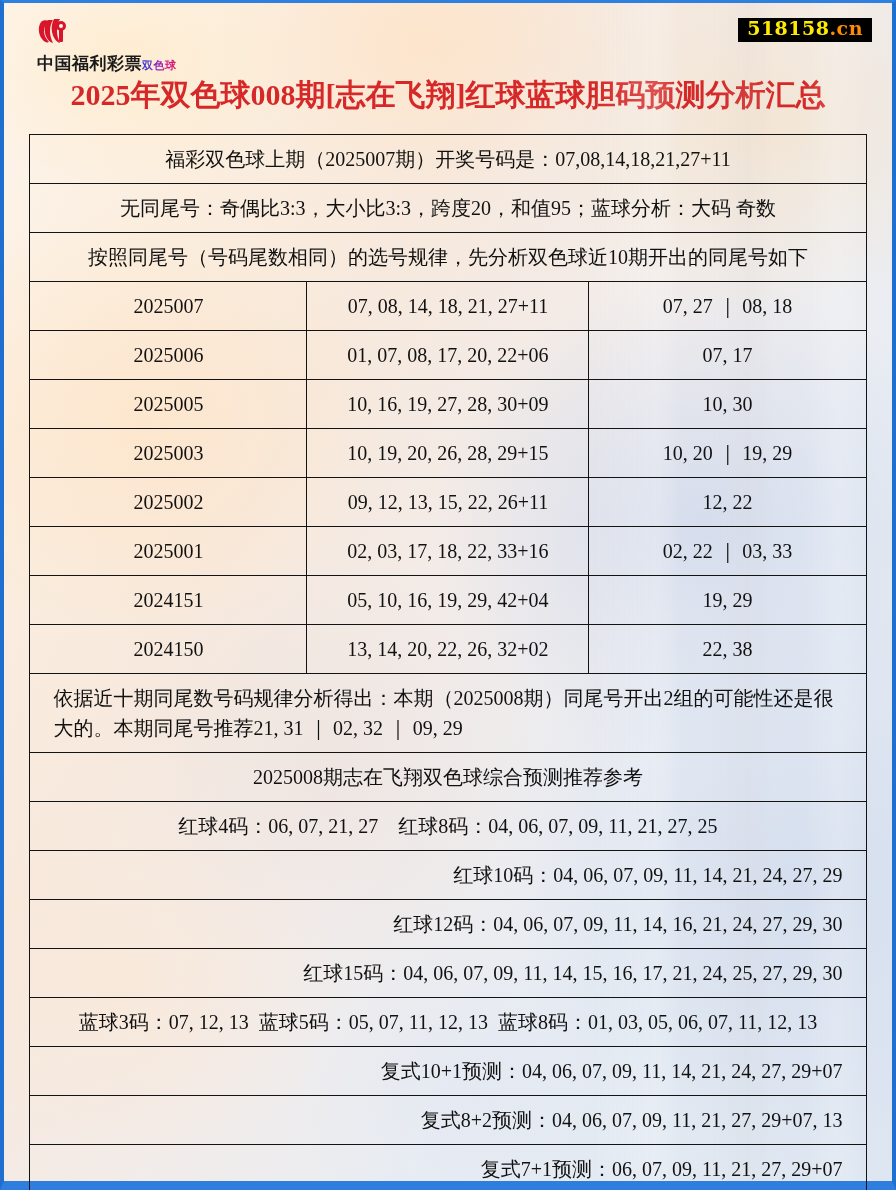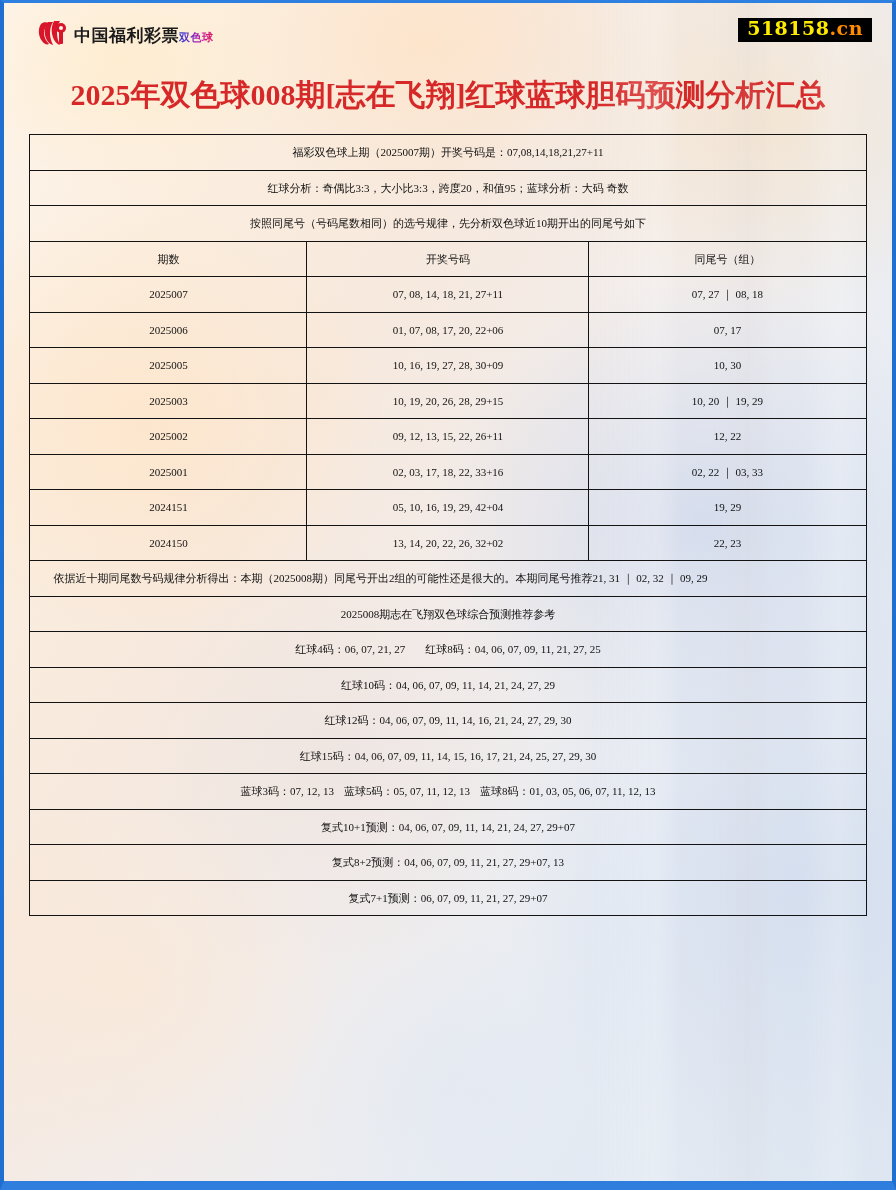--- a/index.html
+++ b/index.html
@@ -53,21 +53,21 @@
     opacity:.35;
     background:
       linear-gradient(90deg,rgba(255,255,255,0) 0%,rgba(255,255,255,.55) 22%,rgba(255,255,255,0) 30%),
       linear-gradient(90deg,rgba(255,255,255,0) 40%,rgba(214,206,206,.35) 52%,rgba(255,255,255,0) 62%),
       linear-gradient(90deg,rgba(255,255,255,0) 70%,rgba(255,255,255,.5) 82%,rgba(255,255,255,0) 92%);
   }
 
   header{position:relative;height:58px;}
   .logo{
     position:absolute;left:33px;top:14px;
-    display:flex;align-items:flex-end;gap:7px;height:30px;
+    display:flex;align-items:flex-start;gap:7px;height:30px;flex-direction:column;
   }
   .logo-mark{
     width:30px;height:28px;position:relative;flex:0 0 auto;
   }
   .logo-text{display:flex;align-items:baseline;}
   .logo-cn{
     font-family:"DejaVu Sans","Liberation Sans",sans-serif;
     font-weight:bold;font-size:17px;color:#1a1a1a;letter-spacing:.5px;
   }
   .logo-ssq{
@@ -95,28 +95,28 @@
   table.sheet{
     position:relative;
     margin:18px auto 0 auto;
     width:836px;
     border-collapse:collapse;
     table-layout:fixed;
   }
   table.sheet td{
     border:1px solid #131313;
     padding:9px 23px;
-    font-size:11px;
+    font-size:20px;
     color:#111;
     line-height:1.5;
     background:transparent;
     font-family:"Liberation Serif","DejaVu Serif",serif;
   }
   td.c{text-align:center;}
-  td.l{text-align:center;padding-left:11px;margin-top:40px;}
+  td.l{text-align:right;padding-left:11px;margin-top:40px;}
   td.just{text-align:left;padding:8px 10px;line-height:1.62;}
   .hdr{font-weight:normal;}
   .gap{display:inline-block;width:20px;}
   .gap-sm{display:inline-block;width:10px;}
 </style>
 </head>
 <body>
 
 <div id="page">
   <div id="grain"></div>
@@ -152,31 +152,26 @@
     <colgroup>
       <col style="width:277px">
         <col style="width:282px">
         <col style="width:277px">
     </colgroup>
     <tbody>
       <tr>
         <td class="c" colspan="3">福彩双色球上期（2025007期）开奖号码是：07,08,14,18,21,27+11</td>
       </tr>
       <tr>
-        <td class="c" colspan="3">红球分析：奇偶比3:3，大小比3:3，跨度20，和值95；蓝球分析：大码 奇数</td>
+        <td class="c" colspan="3">无同尾号：奇偶比3:3，大小比3:3，跨度20，和值95；蓝球分析：大码 奇数</td>
       </tr>
       <tr>
         <td class="c" colspan="3">按照同尾号（号码尾数相同）的选号规律，先分析双色球近10期开出的同尾号如下</td>
       </tr>
 
-      <tr>
-        <td class="c hdr">期数</td>
-        <td class="c hdr">开奖号码</td>
-        <td class="c hdr">同尾号（组）</td>
-      </tr>
 
       <tr>
         <td class="c">2025007</td>
         <td class="c">07, 08, 14, 18, 21, 27+11</td>
         <td class="c">07, 27 ｜ 08, 18</td>
       </tr>
       <tr>
         <td class="c">2025006</td>
         <td class="c">01, 07, 08, 17, 20, 22+06</td>
         <td class="c">07, 17</td>
@@ -202,21 +197,21 @@
         <td class="c">02, 22 ｜ 03, 33</td>
       </tr>
       <tr>
         <td class="c">2024151</td>
         <td class="c">05, 10, 16, 19, 29, 42+04</td>
         <td class="c">19, 29</td>
       </tr>
       <tr>
         <td class="c">2024150</td>
         <td class="c">13, 14, 20, 22, 26, 32+02</td>
-        <td class="c">22, 23</td>
+        <td class="c">22, 38</td>
       </tr>
 
       <tr>
         <td class="just" colspan="3">依据近十期同尾数号码规律分析得出：本期（2025008期）同尾号开出2组的可能性还是很大的。本期同尾号推荐21, 31 ｜ 02, 32 ｜ 09, 29</td>
       </tr>
 
       <tr>
         <td class="c" colspan="3">2025008期志在飞翔双色球综合预测推荐参考</td>
       </tr>
 

